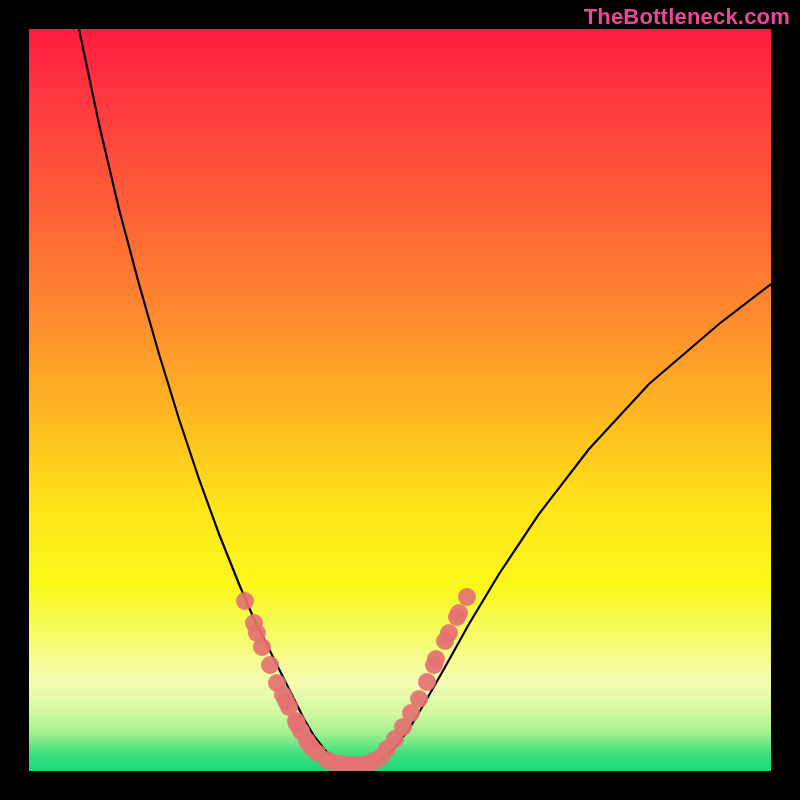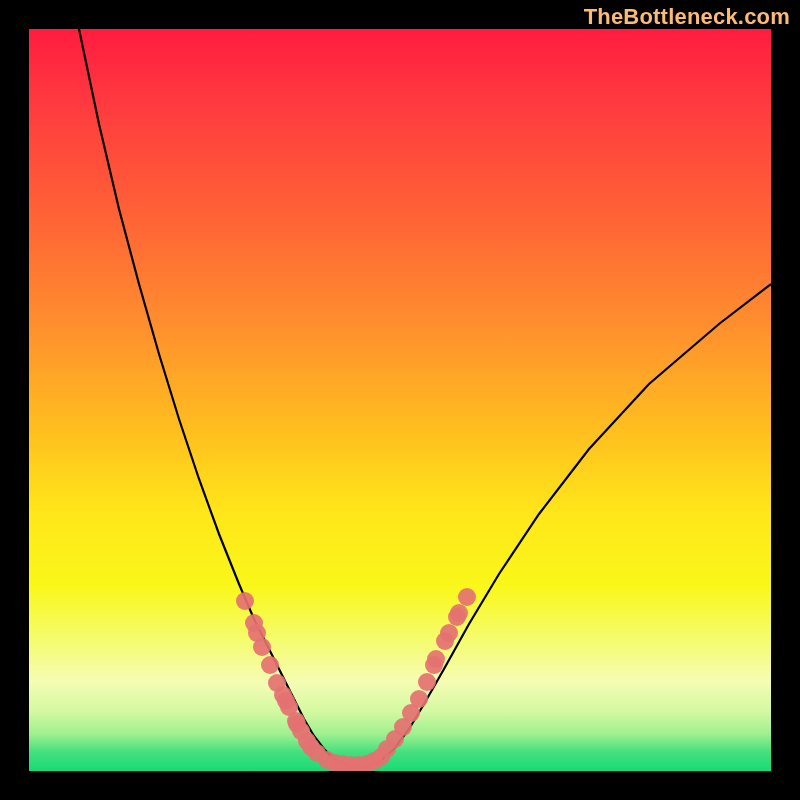--- a/index.html
+++ b/index.html
@@ -46,21 +46,21 @@
       #d3f9a1 92%,
       #9ff08f 95%,
       #43e07d 97.5%,
       #17db77 100%
     );
   }
   .watermark {
     position: absolute;
     top: 4px;
     right: 10px;
-    color: #fdba74;
+    color: #ec4899;
     font-size: 22px;
     font-weight: 600;
     letter-spacing: 0.2px;
     user-select: none;
   }
   svg.curve {
     position: absolute;
     top: 0;
     left: 0;
     width: 742px;

